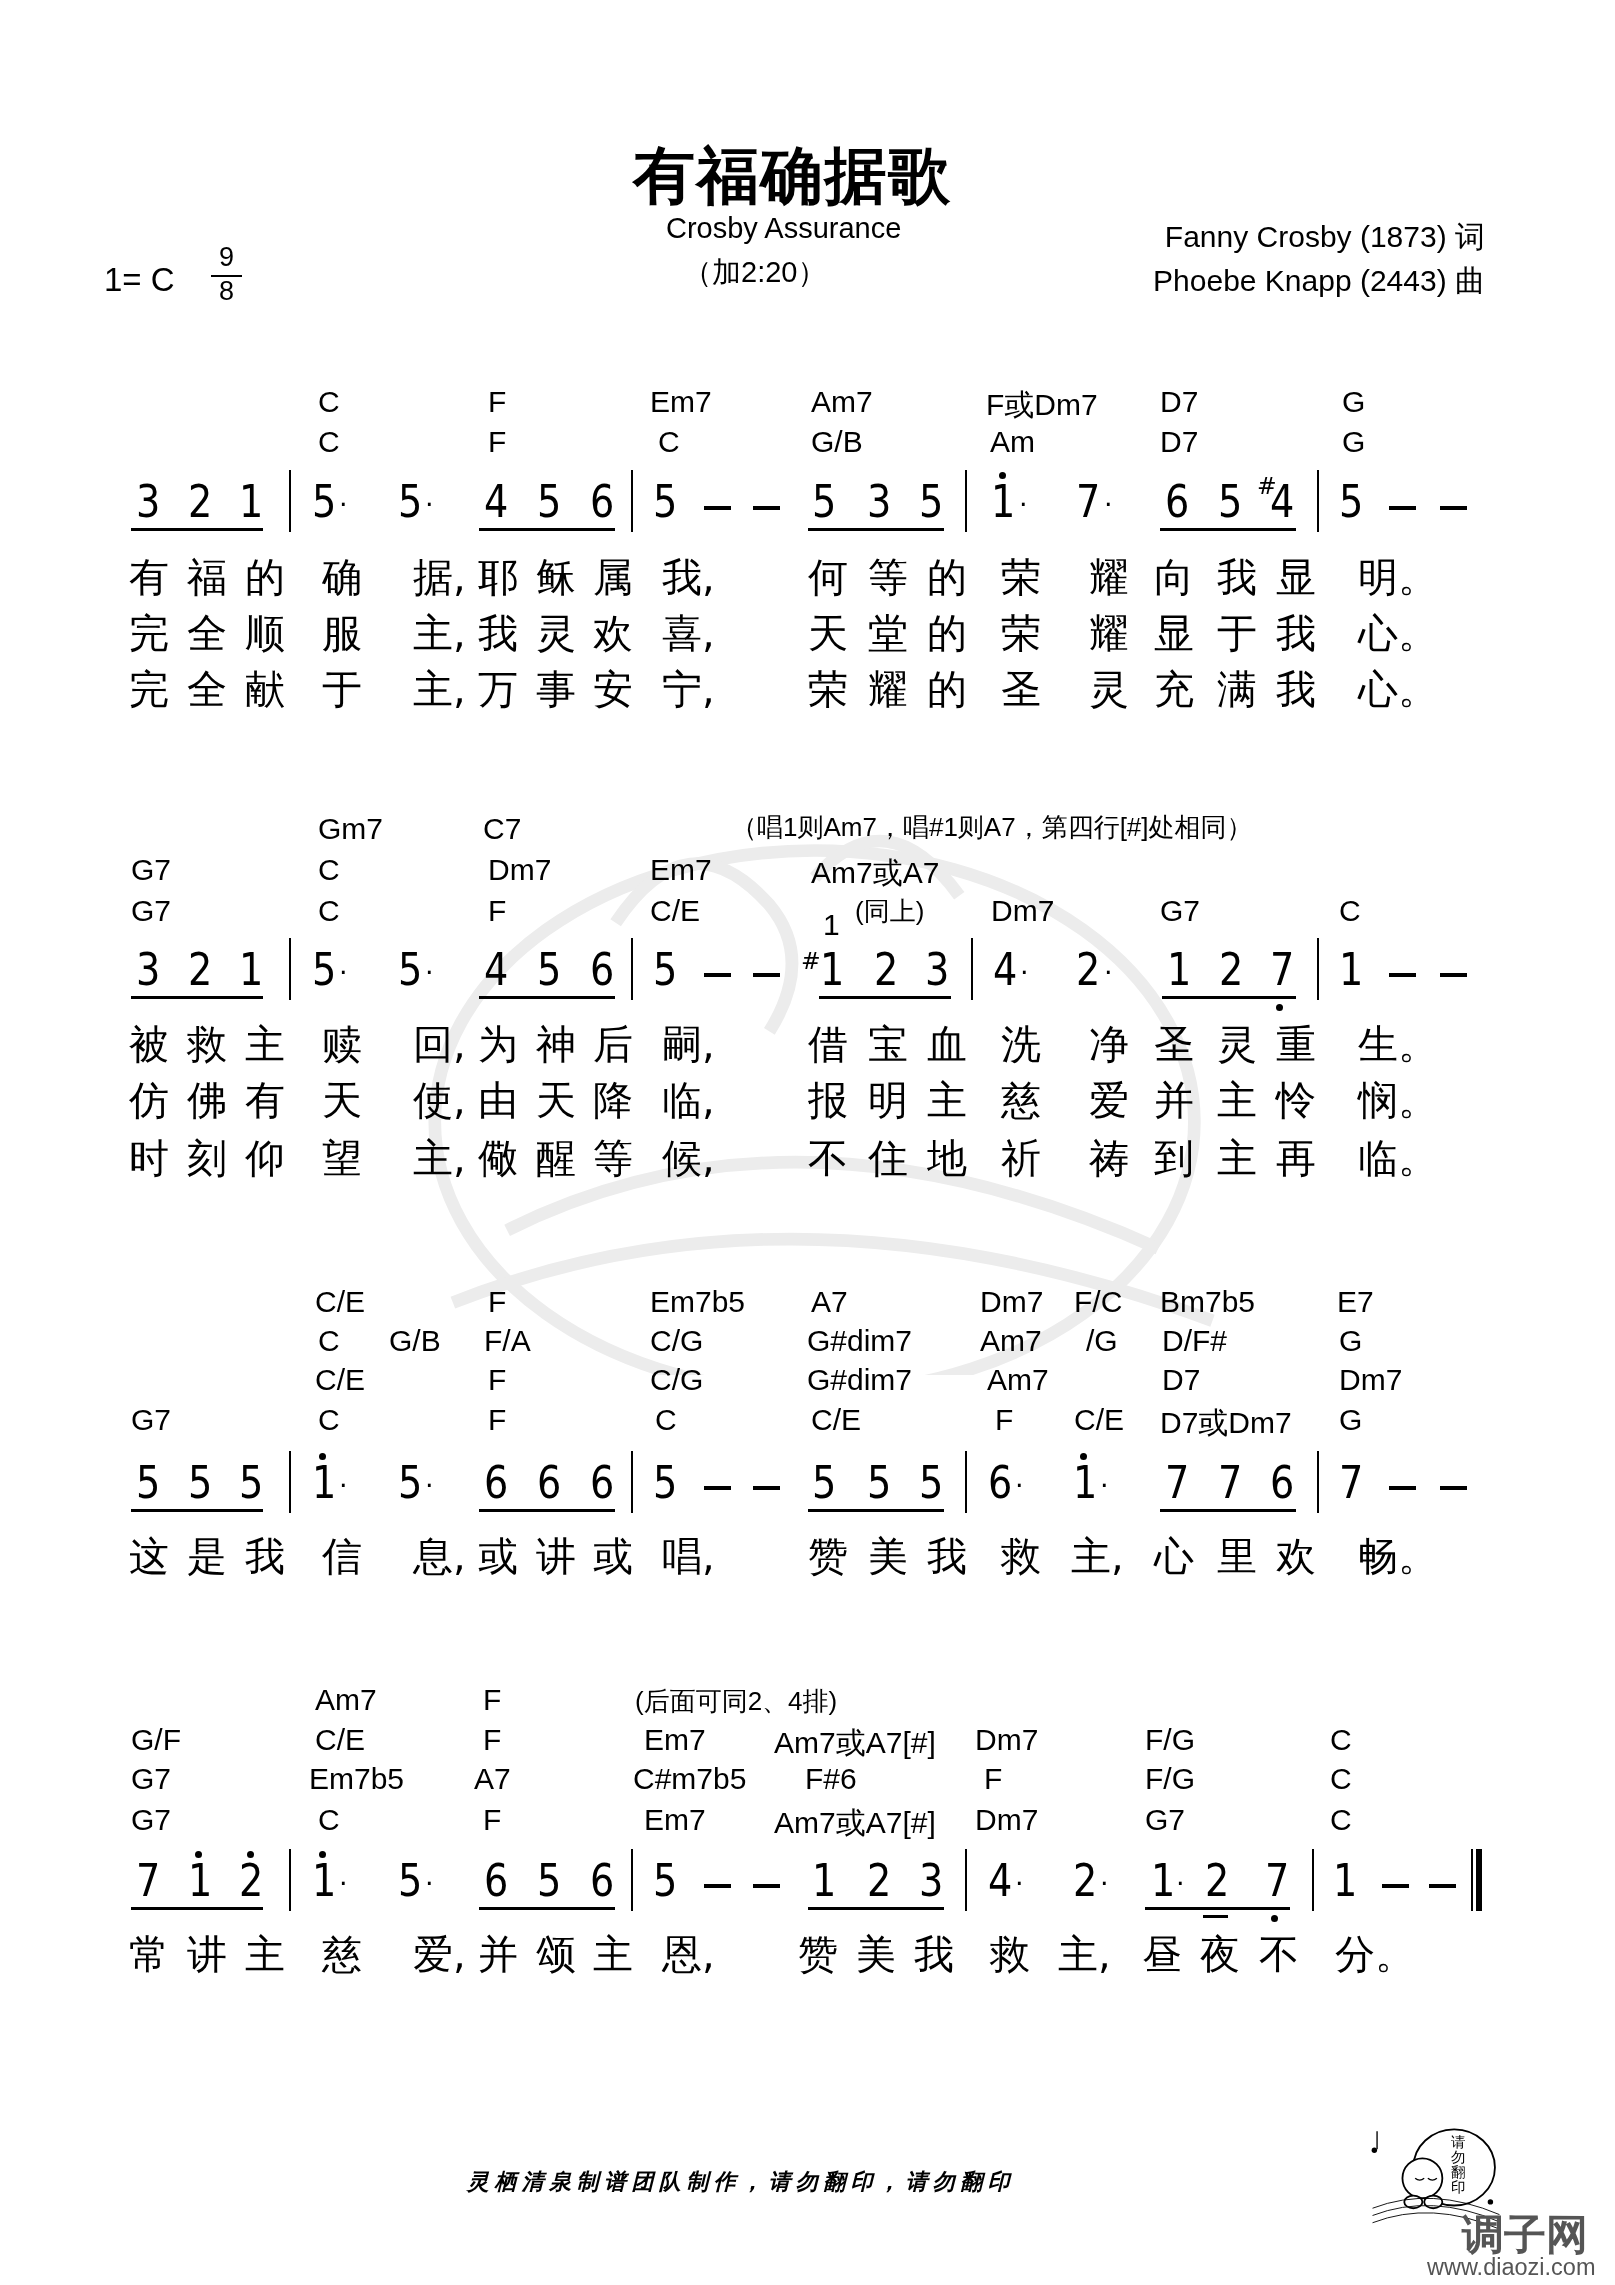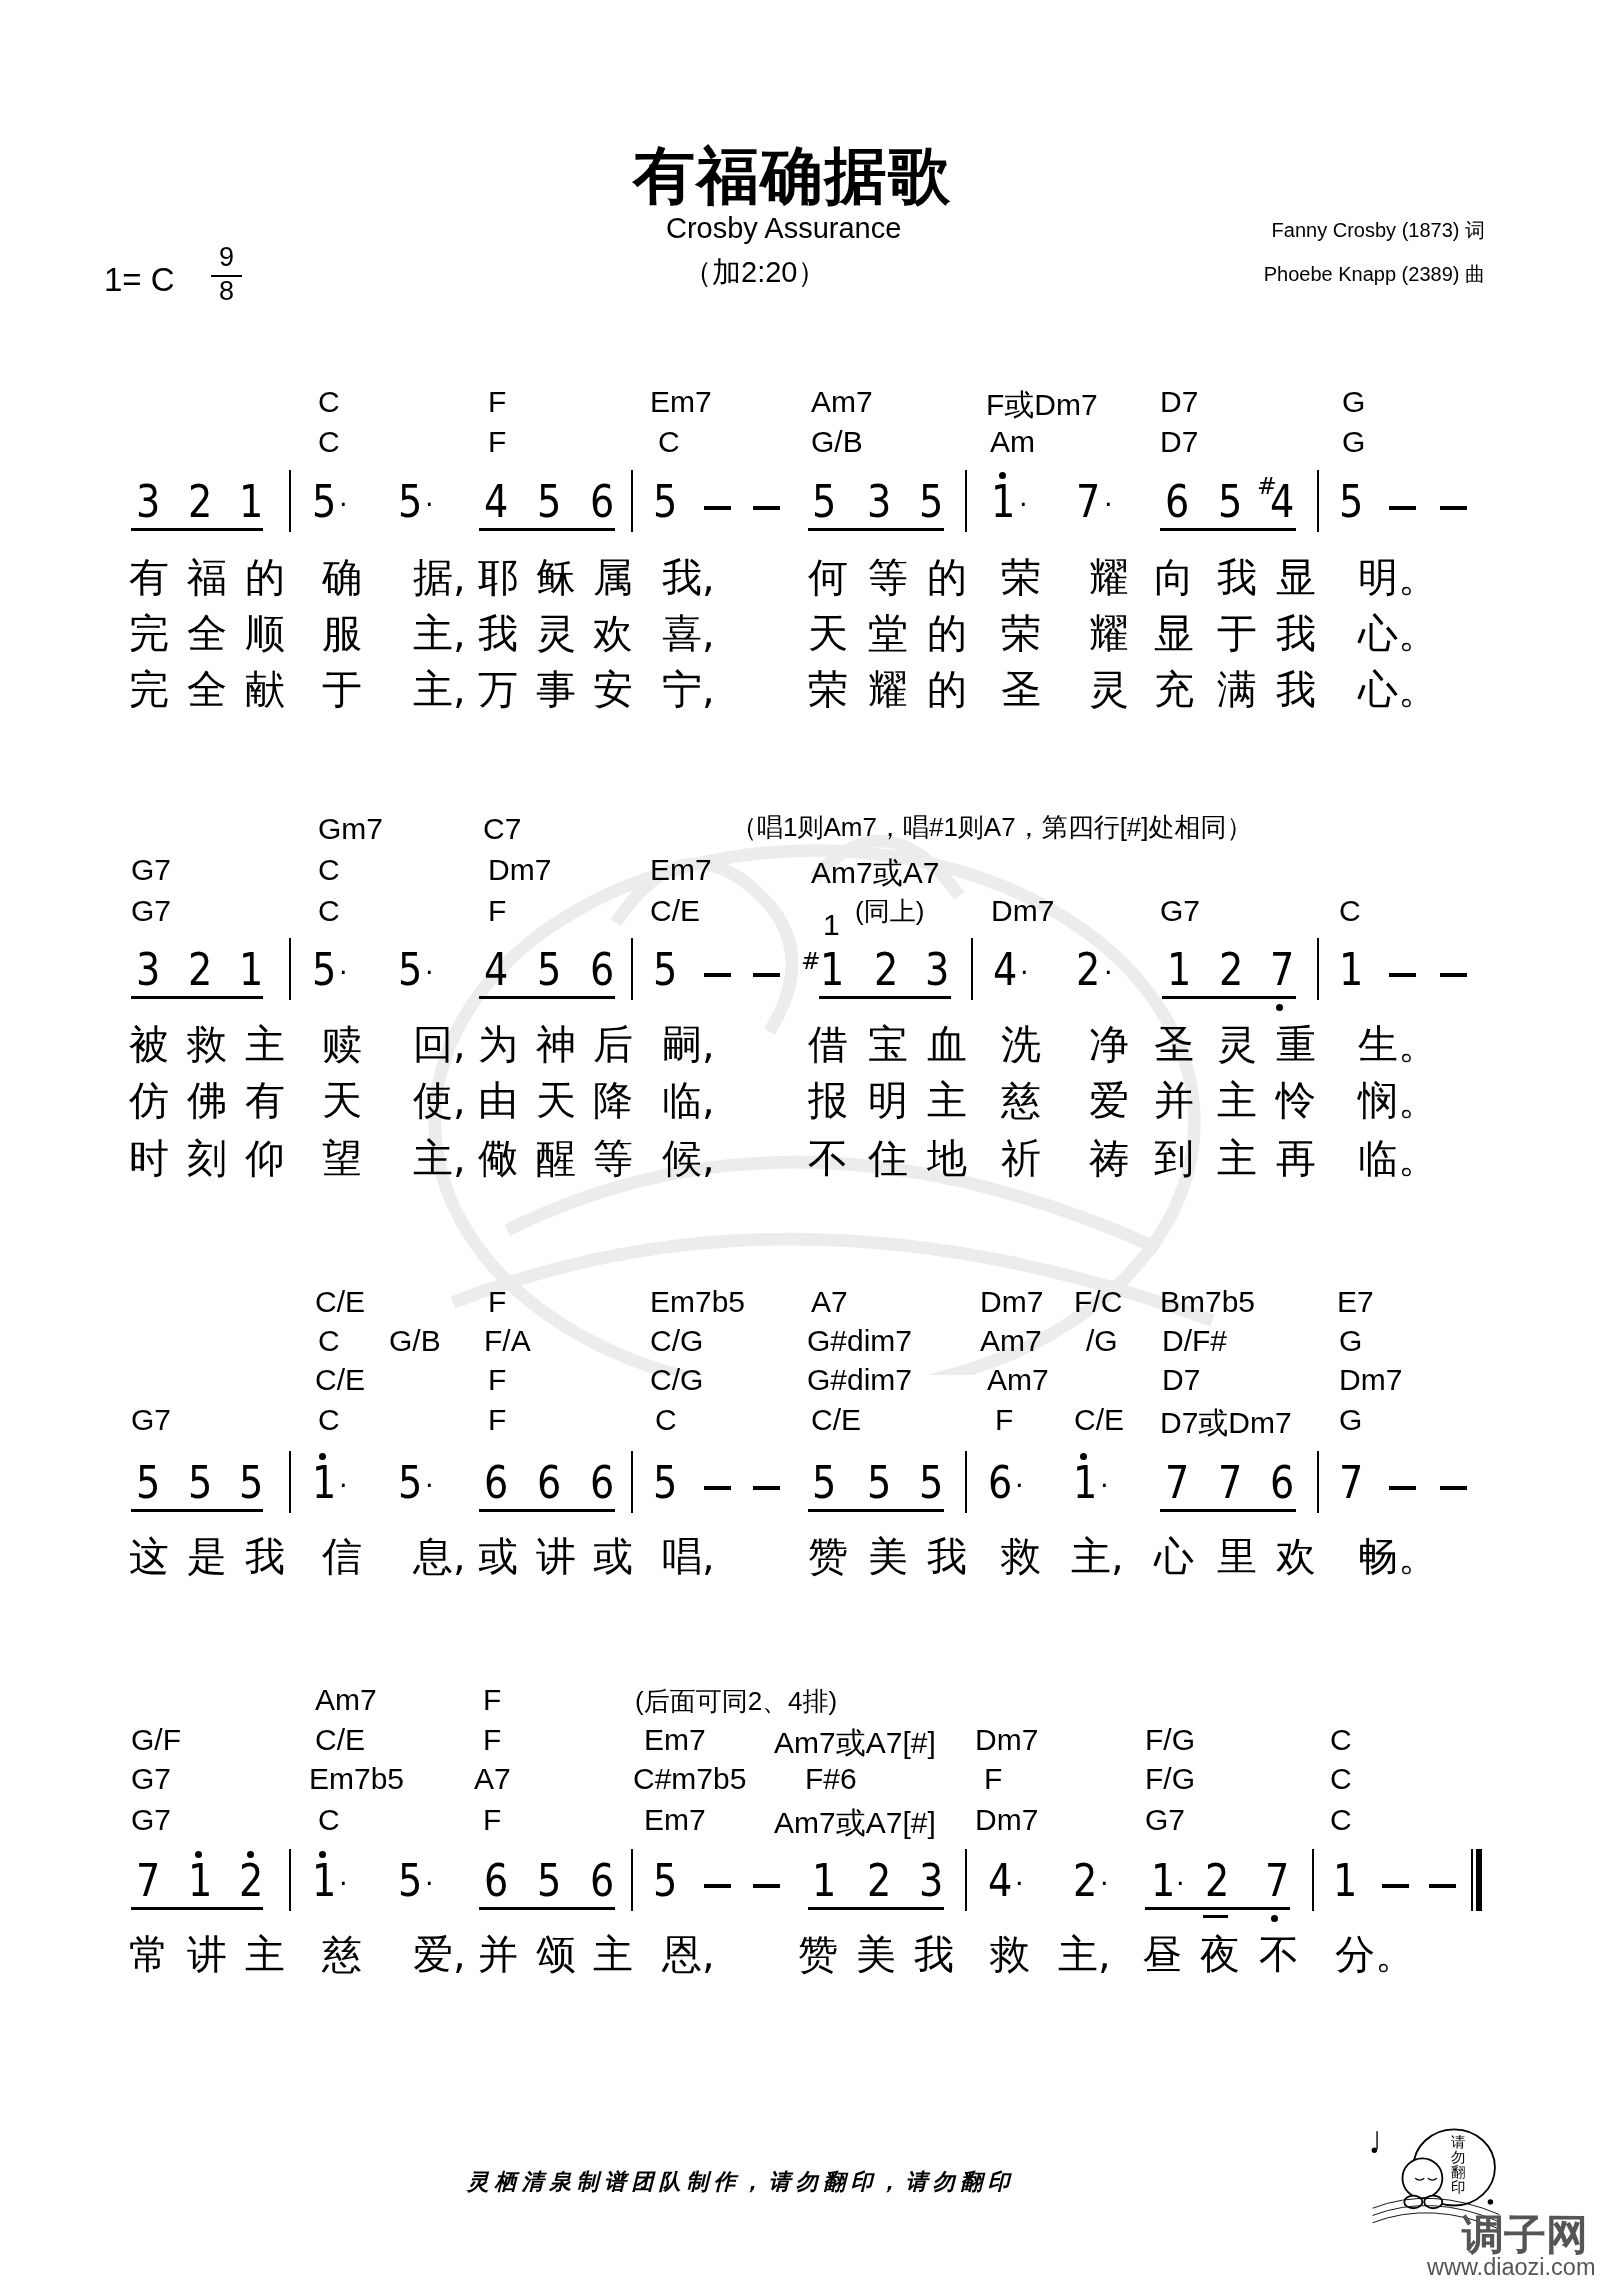--- a/index.html
+++ b/index.html
@@ -1,21 +1,21 @@
 <!DOCTYPE html>
 <html style="font-size:14.5px"><head>
 <meta charset="utf-8">
 <style>
   html, body { margin: 0; padding: 0; background: #ffffff; }
   body { width: 1616px; height: 2285px; position: relative; overflow: hidden;
          font-family: "DejaVu Sans", "Liberation Sans", sans-serif; color: #000; }
   .abs { position: absolute; white-space: nowrap; }
   .title { font-size: 62px; font-weight: bold; letter-spacing: 1.8px; }
   .subtitle { font-size: 29px; font-family: "Liberation Sans", sans-serif; }
-  .credit { font-size: 20px; font-family: "Liberation Sans", sans-serif; }
+  .credit { font-size: 30px; font-family: "Liberation Sans", sans-serif; }
   .key { font-size: 33px; font-family: "Liberation Sans", sans-serif; }
   .frac { position: absolute; font-family: "Liberation Sans", sans-serif; font-size: 27px; text-align: center; width: 27px; }
   .frac-line { position: absolute; height: 1.8px; background: #000; width: 31px; }
   .chord { font-size: 30px; font-family: "Liberation Sans", sans-serif; }
   .note { font-size: 45px; font-family: "DejaVu Sans", sans-serif; transform: scaleX(0.85); transform-origin: left center; line-height: 1; }
   .aug { font-size: 27px; font-family: "DejaVu Sans", sans-serif; line-height: 1; }
   .dash { position: absolute; height: 3.6px; width: 27px; background: #000; }
   .barline { position: absolute; width: 1.8px; background: #000; }
   .thick { position: absolute; width: 6.3px; background: #000; }
   .uline { position: absolute; height: 2.7px; background: #000; }
@@ -37,21 +37,21 @@
     <path d="M120 620 Q 500 470 960 640"></path>
     <path d="M300 200 Q 380 80 470 180 Q 520 240 470 320"></path>
     <path d="M520 150 Q 600 60 680 170"></path>
   </g>
 </svg>
 
 <div class="abs title" style="left:633px; top:134px;">有福确据歌</div>
 <div class="abs subtitle" style="left:666px; top:212px;">Crosby Assurance</div>
 <div class="abs subtitle" style="left:683px; top:253px;">（加2:20）</div>
 <div class="abs credit" style="right:131px; top:217px;">Fanny Crosby (1873) 词</div>
-<div class="abs credit" style="right:131px; top:261px;">Phoebe Knapp (2389) 曲</div>
+<div class="abs credit" style="right:131px; top:261px;">Phoebe Knapp (2443) 曲</div>
 <div class="abs key" style="left:104px; top:261px;">1=  C</div>
 <div class="frac" style="left:213px; top:242px;">9</div>
 <div class="frac-line" style="left:211px; top:275px;"></div>
 <div class="frac" style="left:213px; top:276px;">8</div>
 
 <div>
 
   <div class="abs chord" style="left:318px; top:385px;">C</div>
   <div class="abs chord" style="left:488px; top:385px;">F</div>
   <div class="abs chord" style="left:650px; top:385px;">Em7</div>

